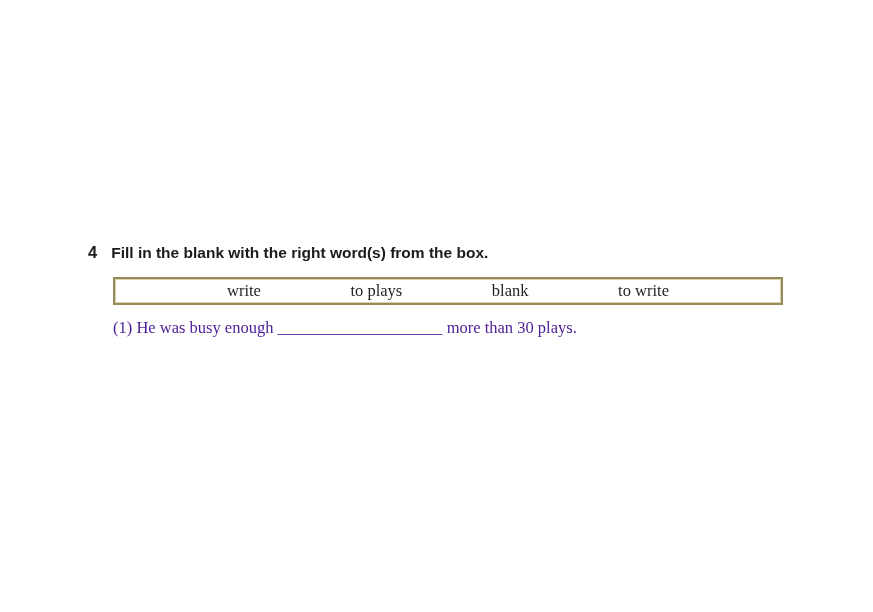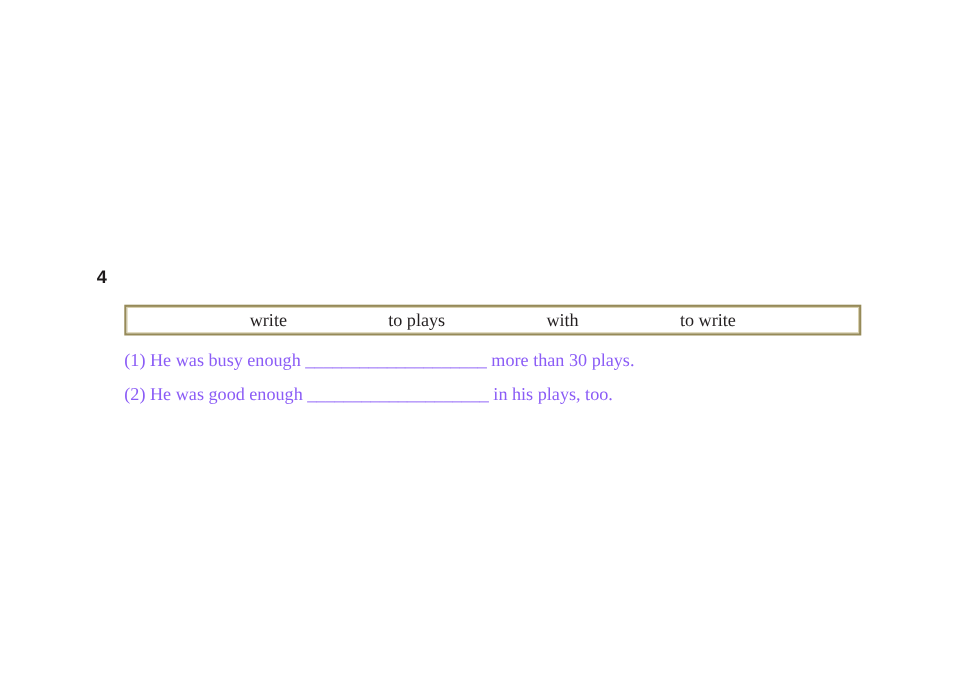--- a/index.html
+++ b/index.html
@@ -47,51 +47,46 @@
     justify-content: space-between;
     padding: 0 112px;
     font-size: 16.5px;
     white-space: nowrap;
   }
   .question {
     position: absolute;
     left: 113px;
     font-size: 16.5px;
     white-space: nowrap;
-    color: #8b5cf6;
+    color: #4c1d95;
   }
   .question.q1 { top: 318px; }
   .question.q2 { top: 349px; }
   .blank {
     letter-spacing: 0;
   }
 </style>
 </head>
 <body>
 
 <div class="sheet">
 
   <div class="heading">
     <span class="num">4</span>
+    <span class="prompt">Fill in the blank with the right word(s) from the box.</span>
   </div>
 
   <div class="word-box">
     <span class="word">write</span>
     <span class="word">to plays</span>
-    <span class="word">with</span>
+    <span class="word">blank</span>
     <span class="word">to write</span>
   </div>
 
   <div class="question q1">
     <span>(1)</span>
     <span>He was busy enough</span>
     <span class="blank">____________________</span>
     <span>more than 30 plays.</span>
   </div>
 
-  <div class="question q2">
-    <span>(2)</span>
-    <span>He was good enough</span>
-    <span class="blank">____________________</span>
-    <span>in his plays, too.</span>
-  </div>
 
 </div>
 
 </body></html>

